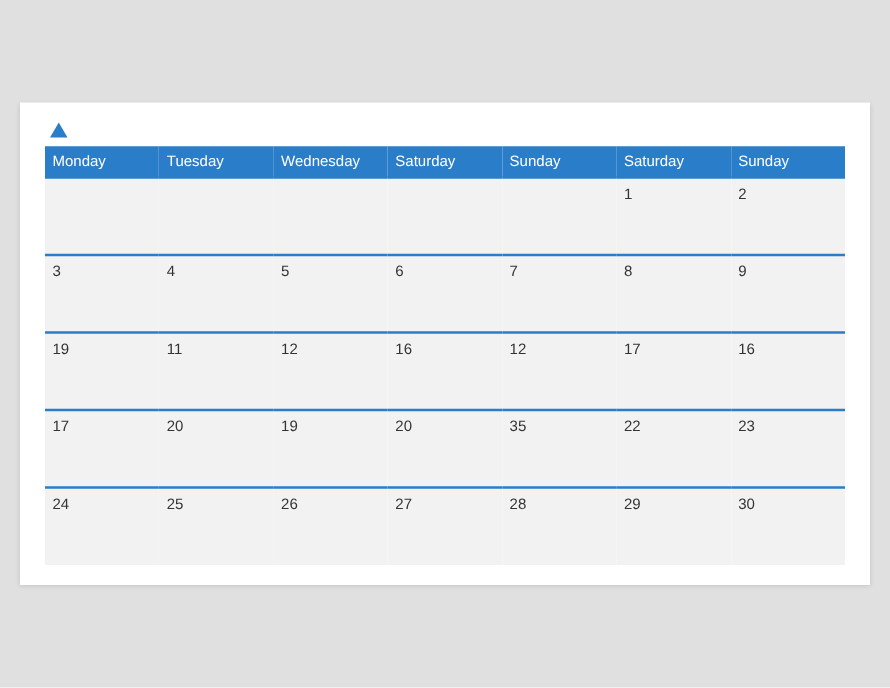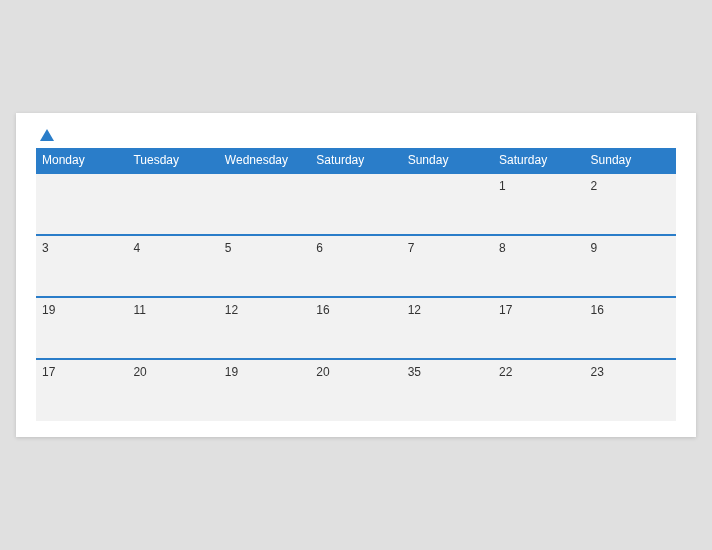--- a/index.html
+++ b/index.html
@@ -160,15 +160,24 @@
         </tr>
         <tr>
           <td><span class="day-num">17</span></td>
           <td><span class="day-num">20</span></td>
           <td><span class="day-num">19</span></td>
           <td><span class="day-num">20</span></td>
           <td><span class="day-num">35</span></td>
           <td><span class="day-num">22</span></td>
           <td><span class="day-num">23</span></td>
         </tr>
+        <tr>
+          <td><span class="day-num">24</span></td>
+          <td><span class="day-num">25</span></td>
+          <td><span class="day-num">26</span></td>
+          <td><span class="day-num">27</span></td>
+          <td><span class="day-num">28</span></td>
+          <td><span class="day-num">29</span></td>
+          <td><span class="day-num">30</span></td>
+        </tr>
       </tbody>
   </table>
 </div>
 
 </body></html>

